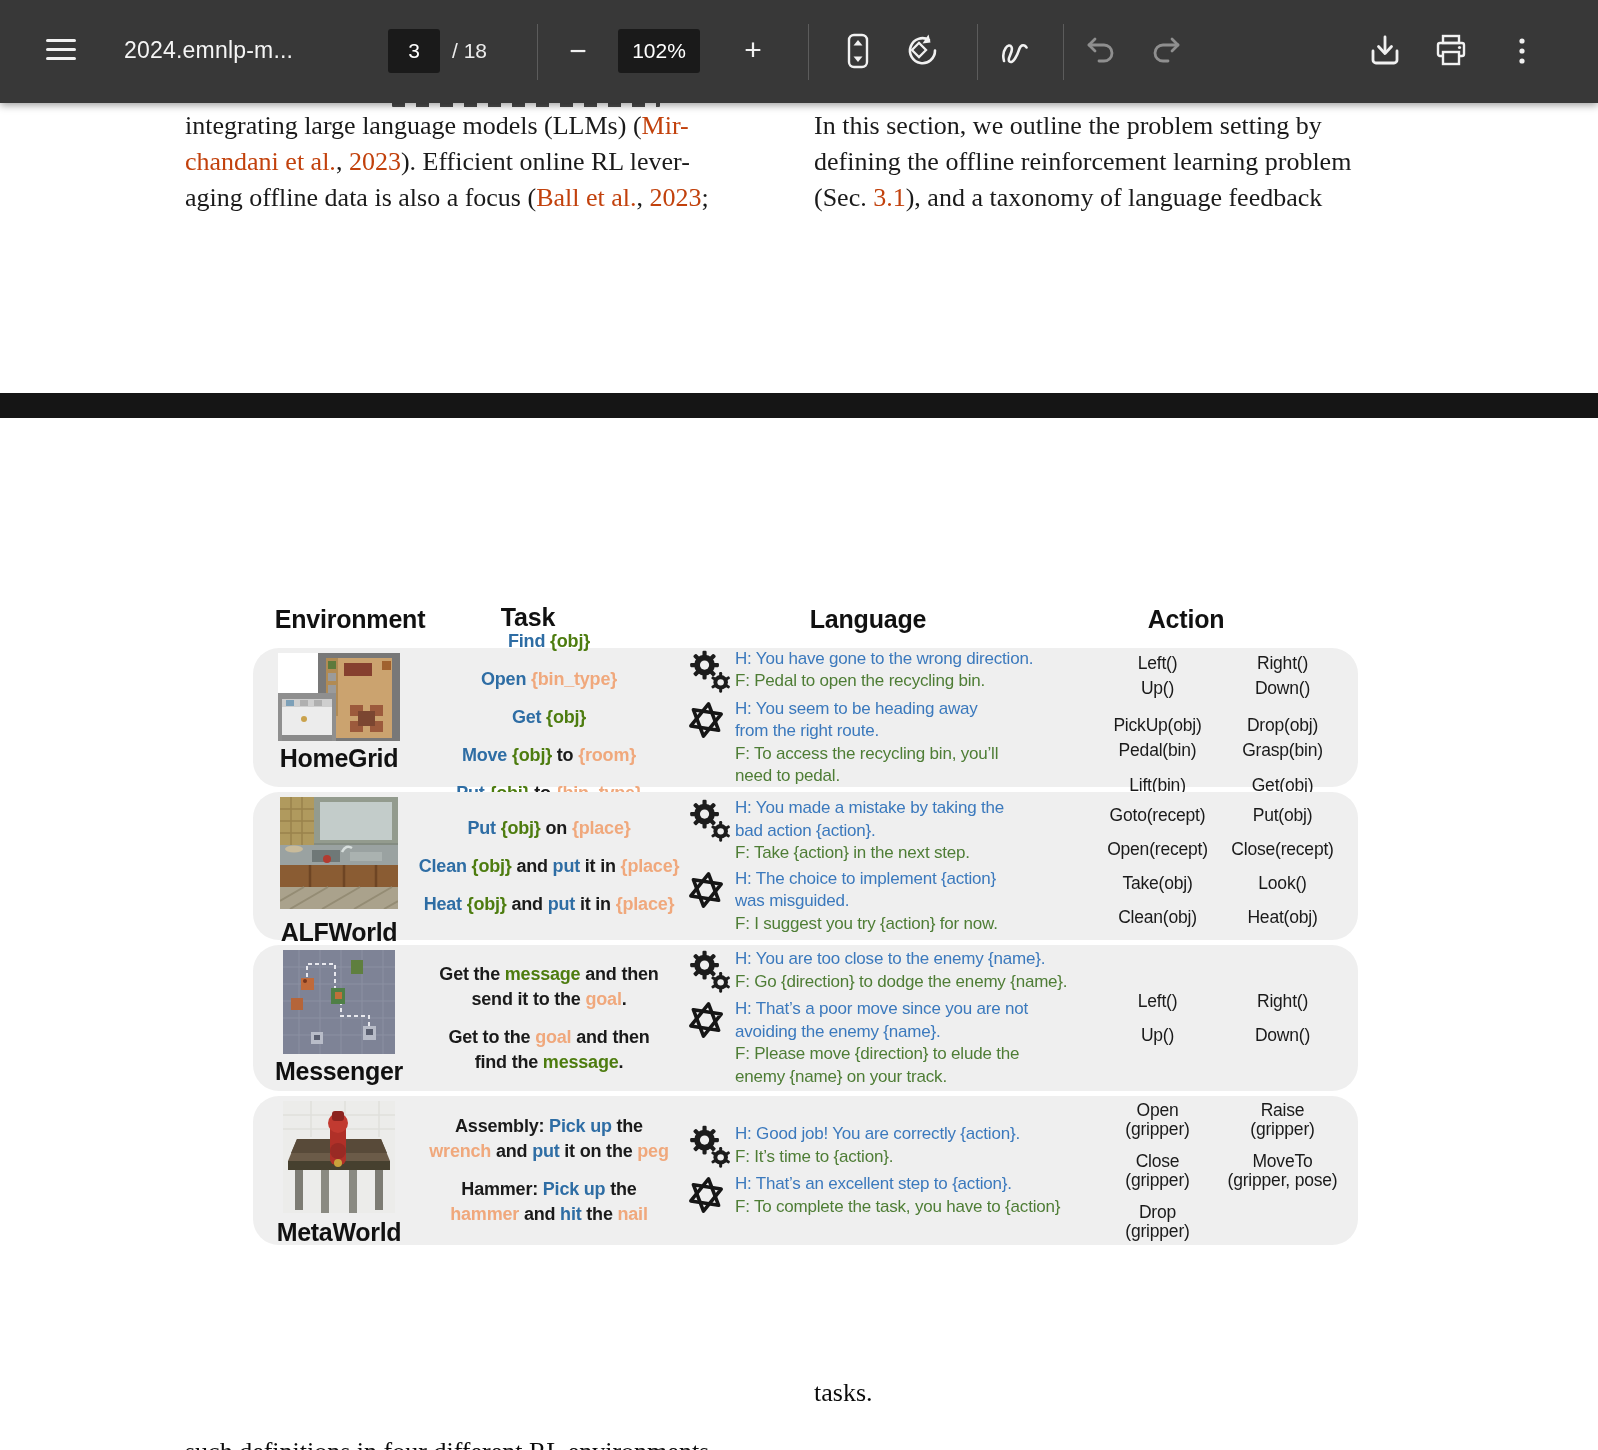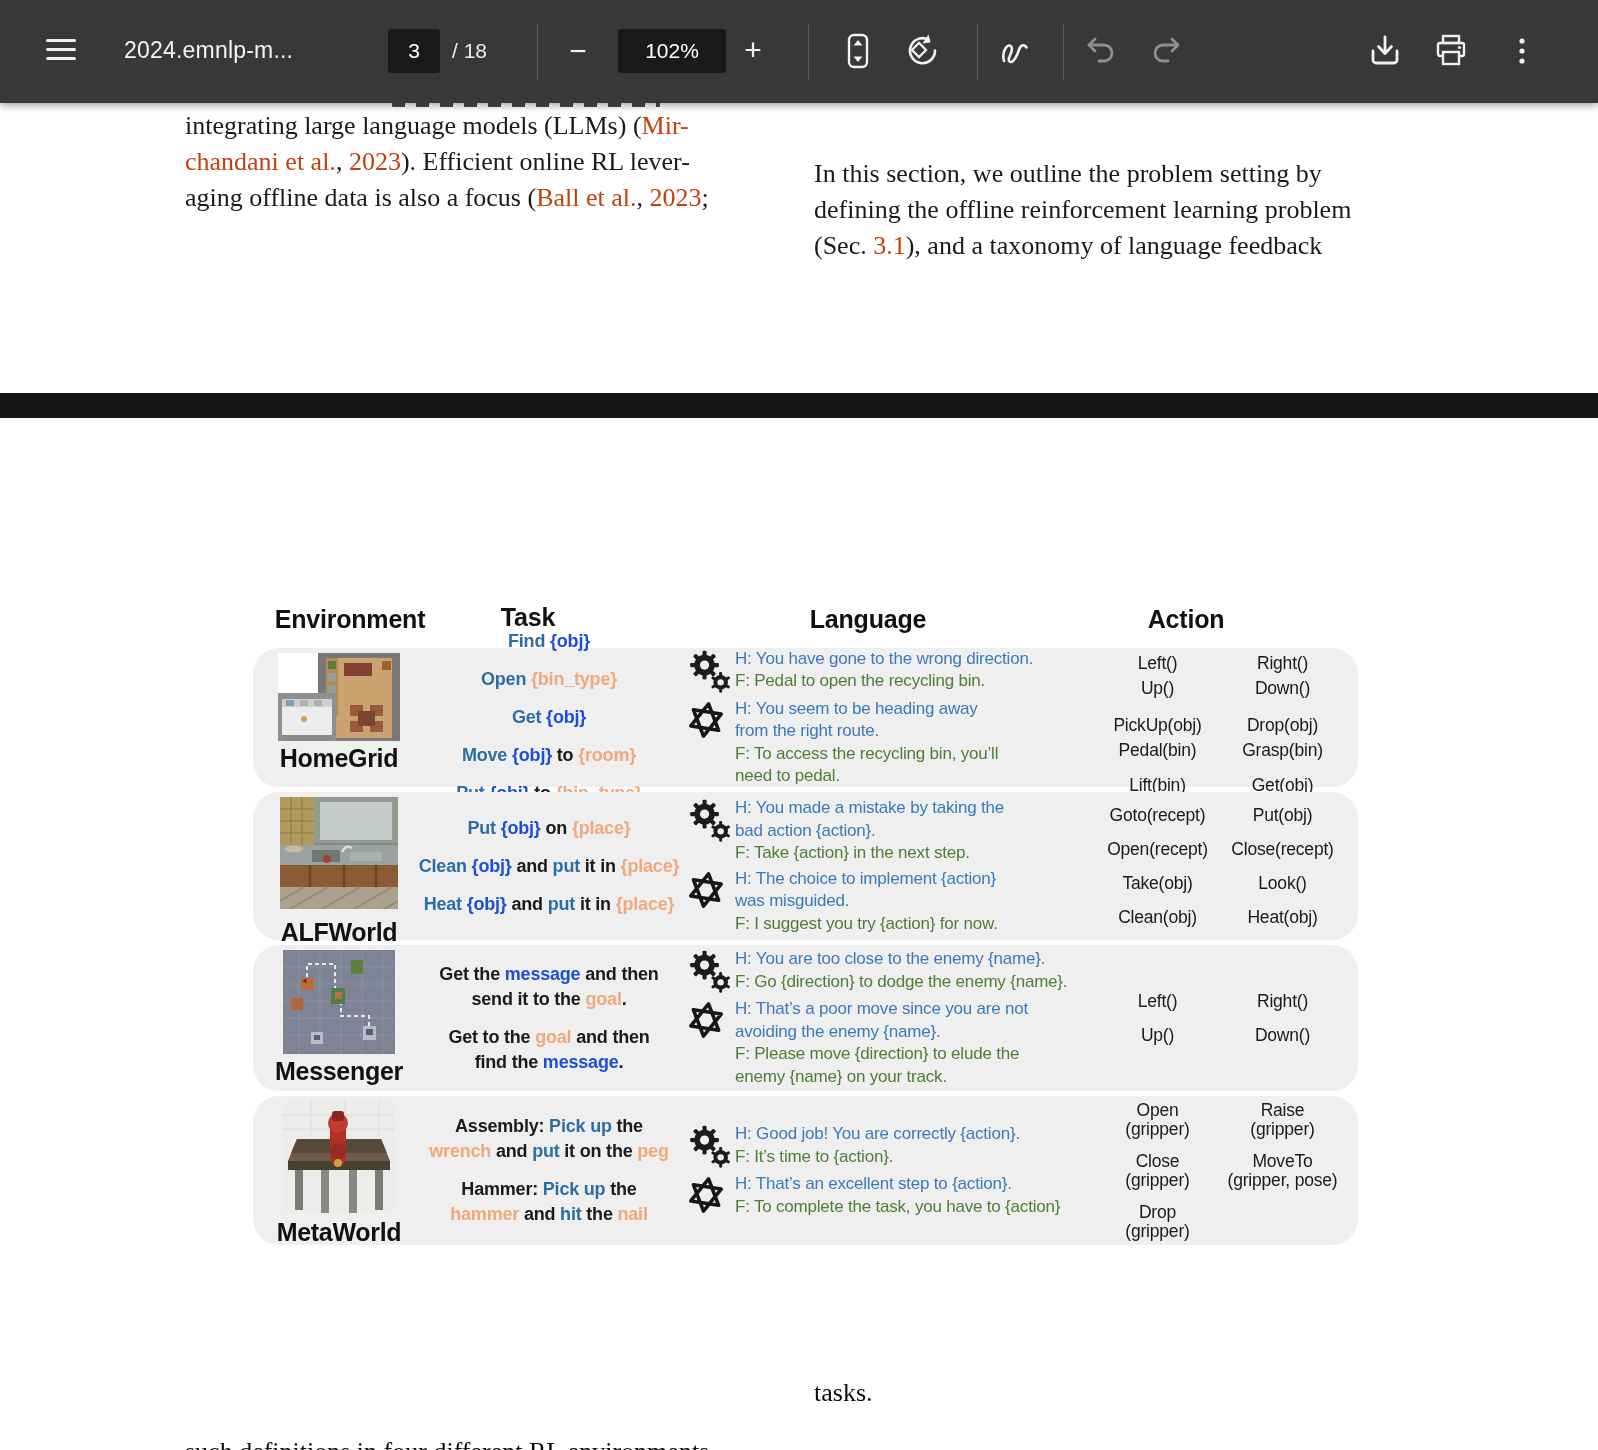--- a/index.html
+++ b/index.html
@@ -10,21 +10,21 @@
   
   .toolbar { position:absolute; left:0; top:0; width:1598px; height:103px; background:#383838;
     box-shadow:0 2px 8px rgba(0,0,0,.4); z-index:5; }
   .toolbar .abs { position:absolute; }
   .tbtn { display:flex; align-items:center; justify-content:center; cursor:pointer; background:none; border:none; }
   .tb-title { color:#f5f5f5; font-size:23px; font-weight:500; letter-spacing:.2px; }
   .pagebox { width:52px; height:44px; background:#1a1a1a; border-radius:3px; color:#fff;
     font-size:21px; display:flex; align-items:center; justify-content:center; }
   .pagetotal { color:#ededed; font-size:21px; }
   .vdiv { width:1px; height:56px; background:#5c5c5c; top:24px; }
-  .zoombox { width:108px; height:44px; background:#1a1a1a; border-radius:3px; color:#fff;
+  .zoombox { width:82px; height:44px; background:#1a1a1a; border-radius:3px; color:#fff;
     font-size:21px; display:flex; align-items:center; justify-content:center; }
   .zsign { color:#f1f1f1; font-size:30px; font-weight:400; line-height:1; }
   .ticon svg { display:block; }
 
   
   .page1 { position:absolute; left:0; top:103px; width:1598px; height:290px; background:#fff; overflow:hidden; }
   .serif { font-family:"Liberation Serif", serif; color:#0c0c0c; }
   .bodycol { position:absolute; font-size:26px; line-height:36px; white-space:nowrap; }
   .bodycol .ln { white-space:nowrap; }
   .sliver { position:absolute; height:5px; border-radius:1px; opacity:.85;
@@ -60,21 +60,21 @@
   .frow-0 .actcell { row-gap:6px; align-content:start; padding-top:6px; }
   .frow-0 .acell:nth-child(5), .frow-0 .acell:nth-child(6) { margin-top:12px; }
   .frow-0 .acell:nth-child(9), .frow-0 .acell:nth-child(10) { margin-top:10px; }
   .frow-1 .actcell { row-gap:15px; }
   .frow-2 .actcell { row-gap:15px; }
   .frow-3 .actcell { row-gap:13px; }
 
   
   .sg-k { color:#1a1a1a; }
   .sg-b { color:#2e6da4; }
-  .sg-g { color:#1d4ed8; }
+  .sg-g { color:#4d7c0f; }
   .sg-o { color:#f0a87c; }
   .sg-h { color:#3b79bd; }
   .sg-f { color:#4e7d35; }
   .sg-lk { color:#c2410c; }
   .botline { position:absolute; font-size:26px; white-space:nowrap; }
 </style>
 </head>
 <body>
 
 <div id="stage">
@@ -184,21 +184,21 @@
     </button>
   </div>
 
   <div class="page1">
     <div class="sliver" style="left:392px; top:-1px; width:268px;"></div>
     <div class="bodycol serif" style="left:185px; top:5px; width:600px;" id="p1-left">
         <div class="ln"><span class="sg-k">integrating large language models (LLMs) (</span><span class="sg-lk">Mir-</span></div>
         <div class="ln"><span class="sg-lk">chandani et al.</span><span class="sg-k">, </span><span class="sg-lk">2023</span><span class="sg-k">).  Efficient online RL lever-</span></div>
         <div class="ln"><span class="sg-k">aging offline data is also a focus (</span><span class="sg-lk">Ball et al.</span><span class="sg-k">, </span><span class="sg-lk">2023</span><span class="sg-k">;</span></div>
       </div>
-    <div class="bodycol serif" style="left:814px; top:5px; width:600px;margin-top:48px;" id="p1-right">
+    <div class="bodycol serif" style="left:814px; top:5px; width:600px;" id="p1-right">
         <div class="ln"><span class="sg-k">In this section, we outline the problem setting by</span></div>
         <div class="ln"><span class="sg-k">defining the offline reinforcement learning problem</span></div>
         <div class="ln"><span class="sg-k">(Sec. </span><span class="sg-lk">3.1</span><span class="sg-k">), and a taxonomy of language feedback</span></div>
       </div>
   </div>
 
   <div class="pagegap"></div>
 
   <div class="page2">
     <div class="fig-header" style="left:250px; top:187px;">Environment</div>

